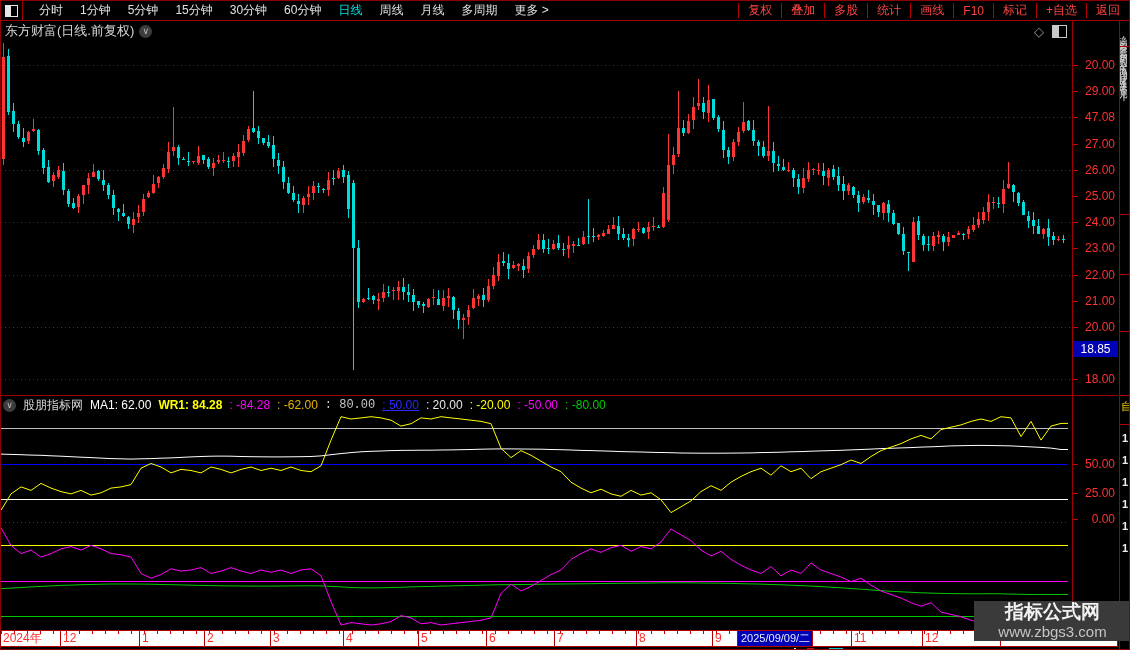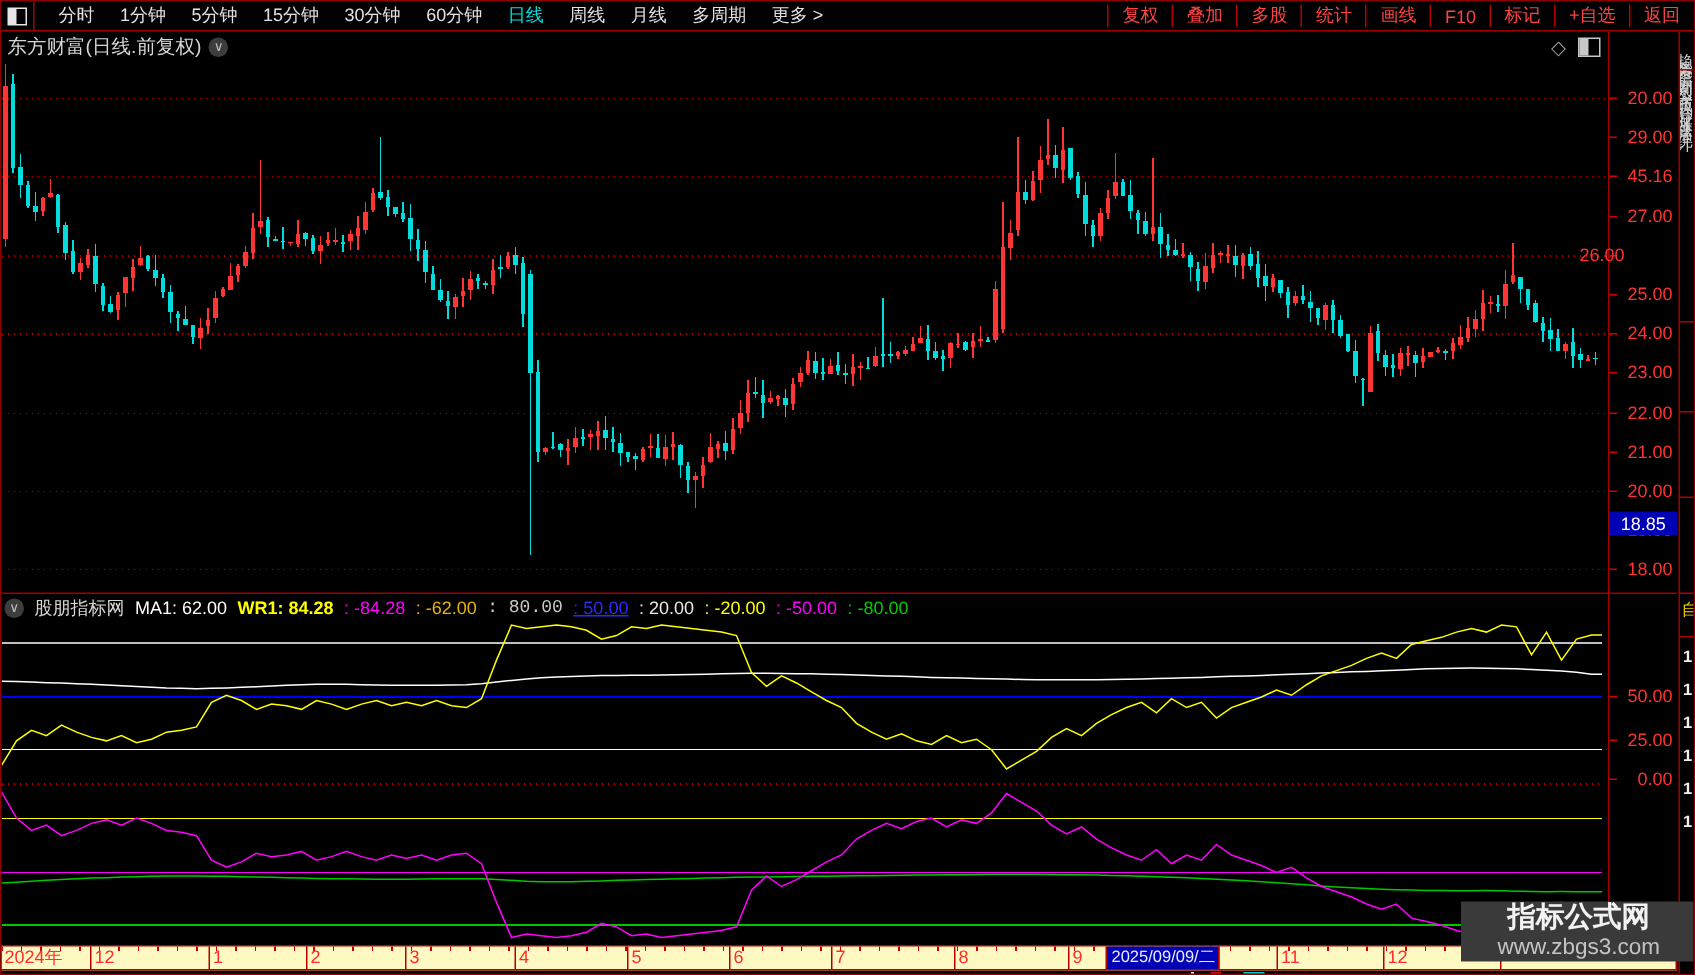--- a/index.html
+++ b/index.html
@@ -35,21 +35,21 @@
   .axis-tick{position:absolute;width:5px;height:1px;background:#d40000;z-index:2;}
   #price-badge{left:1072px;width:45px;height:16px;background:#0000b4;color:#fff;
                font-size:12px;text-align:center;line-height:16px;z-index:4;}
   .vline-red{background:#a00000;width:1px;z-index:2;}
   .hline-red{background:#a00000;height:1px;z-index:2;}
   
   #ind-header{left:2px;top:396px;height:16px;z-index:3;display:flex;align-items:center;gap:7px;
               font-size:12px;white-space:nowrap;}
   #ind-header .seg{letter-spacing:0;}
   
-  #date-row{left:0;top:629px;width:1117px;height:17px;z-index:3;background:#fef9c3;
+  #date-row{left:0;top:629px;width:1117px;height:17px;z-index:3;background:#ffffff;
             border-top:1px solid #b40000;border-bottom:1px solid #b40000;box-sizing:border-box;}
   #date-ticks{position:absolute;left:0;top:0;width:100%;height:3px;
               background:repeating-linear-gradient(90deg,#c80000 0,#c80000 1px,transparent 1px,transparent 13px);}
   .date-cell{position:absolute;top:0;height:15px;border-right:1px solid #b40000;box-sizing:border-box;
              font-size:12px;color:#ff2d2d;line-height:15px;padding-left:2px;overflow:hidden;white-space:nowrap;}
   .date-cell.hl{background:#0000b4;color:#e6ecff;font-size:11px;padding-left:3px;}
   
   #bottom-strip{left:0;top:647px;width:1130px;height:3px;z-index:3;overflow:hidden;}
   
   #right-strip{left:1118px;top:0;width:12px;height:650px;border-left:1px solid #a00000;z-index:2;
@@ -585,25 +585,25 @@
 
   <div class="abs vline-red" style="left:1071px;top:20px;height:626px;"></div>
   <div class="abs hline-red" style="left:0;top:394px;width:1117px;"></div>
 
   <div id="price-axis">
       <div class="axis-tick" style="left: 1072px; top: 64px;"></div>
       <div class="axis-label" style="left: 1070px; top: 57px;">20.00</div>
       <div class="axis-tick" style="left: 1072px; top: 90.2px;"></div>
       <div class="axis-label" style="left: 1070px; top: 83.2px;">29.00</div>
       <div class="axis-tick" style="left: 1072px; top: 116.4px;"></div>
-      <div class="axis-label" style="left: 1070px; top: 109.4px;">45.16</div>
+      <div class="axis-label" style="left: 1070px; top: 109.4px;">47.08</div>
       <div class="axis-tick" style="left: 1072px; top: 142.6px;"></div>
       <div class="axis-label" style="left: 1070px; top: 135.6px;">27.00</div>
       <div class="axis-tick" style="left: 1072px; top: 168.8px;"></div>
-      <div class="axis-label" style="left: 1038px; top: 161.8px;">26.00</div>
+      <div class="axis-label" style="left: 1070px; top: 161.8px;">26.00</div>
       <div class="axis-tick" style="left: 1072px; top: 195px;"></div>
       <div class="axis-label" style="left: 1070px; top: 188px;">25.00</div>
       <div class="axis-tick" style="left: 1072px; top: 221.2px;"></div>
       <div class="axis-label" style="left: 1070px; top: 214.2px;">24.00</div>
       <div class="axis-tick" style="left: 1072px; top: 247.4px;"></div>
       <div class="axis-label" style="left: 1070px; top: 240.4px;">23.00</div>
       <div class="axis-tick" style="left: 1072px; top: 273.6px;"></div>
       <div class="axis-label" style="left: 1070px; top: 266.6px;">22.00</div>
       <div class="axis-tick" style="left: 1072px; top: 299.8px;"></div>
       <div class="axis-label" style="left: 1070px; top: 292.8px;">21.00</div>

